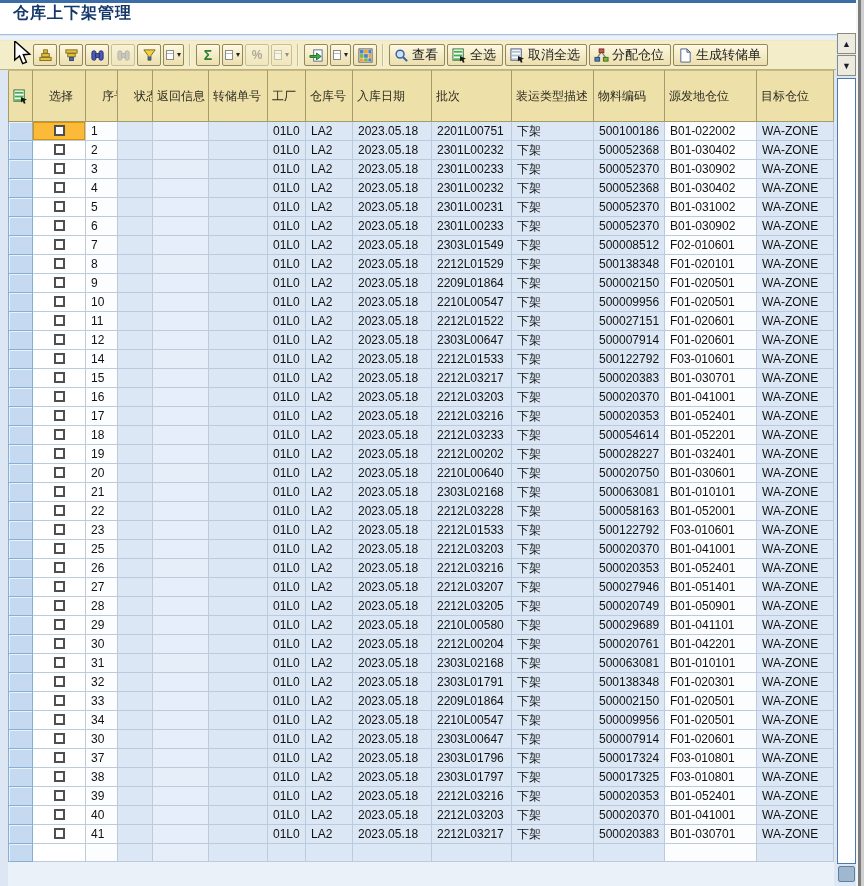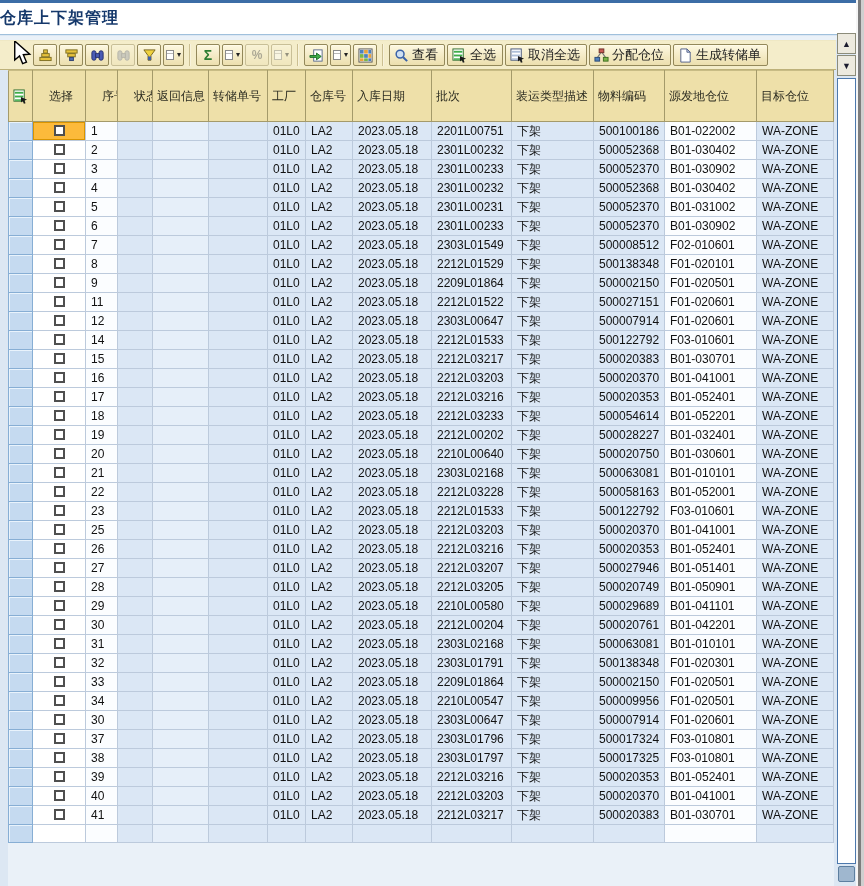--- a/index.html
+++ b/index.html
@@ -2,21 +2,21 @@
 <html><head>
 <meta charset="utf-8">
 <style>
   * { margin:0; padding:0; box-sizing:border-box; }
   html,body { width:864px; height:886px; overflow:hidden; }
   body { font-family:"Liberation Sans", sans-serif; background:#dce7f3; position:relative; }
 
   
   .topline { position:absolute; left:0; top:0; width:864px; height:3px; background:#3c6da6; }
   .titlebar { position:absolute; left:0; top:3px; width:864px; height:32px; background:#ffffff;
-              border-bottom:1px solid #9fc0dc; display:flex; align-items:center; }
+              border-bottom:1px solid #9fc0dc; display:flex; align-items:flex-start; padding-left:13px; }
   .titlebar h1 { font-size:16px; font-weight:bold; color:#15386b; letter-spacing:1px; }
   .gapband { position:absolute; left:0; top:36px; width:864px; height:4px; background:#eaf1f8; }
 
   
   .toolbar { position:absolute; left:0; top:40px; width:836px; height:30px; background:#f4edca;
              border-top:1px solid #efe8c4; border-bottom:1px solid #bdb17a;
              display:flex; align-items:center; padding-left:33px; }
   .tb-btn { height:22px; min-width:24px; display:inline-flex; align-items:center; justify-content:center;
             gap:3px; padding:0 3px; margin-right:2px; background:linear-gradient(#fdf8e1,#ecdfae);
             border:1px solid #93885a; border-radius:2px; box-shadow:inset 0 1px 0 #fffbe8; cursor:default; }
@@ -420,20 +420,36 @@
           <td class="c-blue">2023.05.18</td>
           <td class="c-blue">2209L01864</td>
           <td class="c-blue">下架</td>
           <td class="c-blue">500002150</td>
           <td class="c-white">F01-020501</td>
           <td class="c-blue">WA-ZONE</td>
         </tr>
         <tr>
           <td class="sel"></td>
           <td class="chk"><span class="checkbox"></span></td>
+          <td class="c-white">10</td>
+          <td class="c-blue"></td>
+          <td class="c-light"></td>
+          <td class="c-blue"></td>
+          <td class="c-blue">01L0</td>
+          <td class="c-blue">LA2</td>
+          <td class="c-blue">2023.05.18</td>
+          <td class="c-blue">2210L00547</td>
+          <td class="c-blue">下架</td>
+          <td class="c-blue">500009956</td>
+          <td class="c-white">F01-020501</td>
+          <td class="c-blue">WA-ZONE</td>
+        </tr>
+        <tr>
+          <td class="sel"></td>
+          <td class="chk"><span class="checkbox"></span></td>
           <td class="c-white">11</td>
           <td class="c-blue"></td>
           <td class="c-light"></td>
           <td class="c-blue"></td>
           <td class="c-blue">01L0</td>
           <td class="c-blue">LA2</td>
           <td class="c-blue">2023.05.18</td>
           <td class="c-blue">2212L01522</td>
           <td class="c-blue">下架</td>
           <td class="c-blue">500027151</td>

